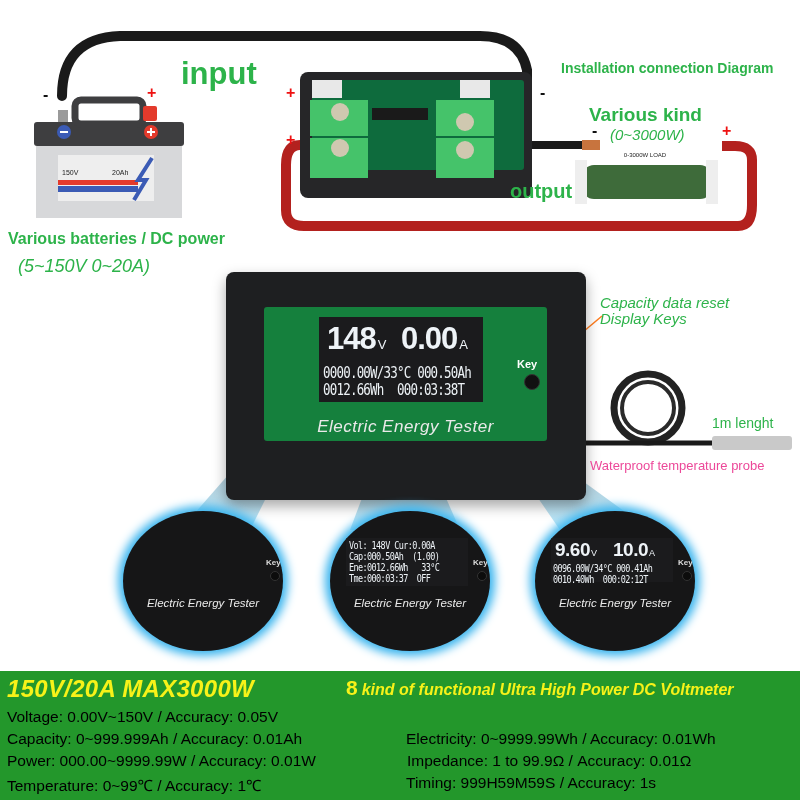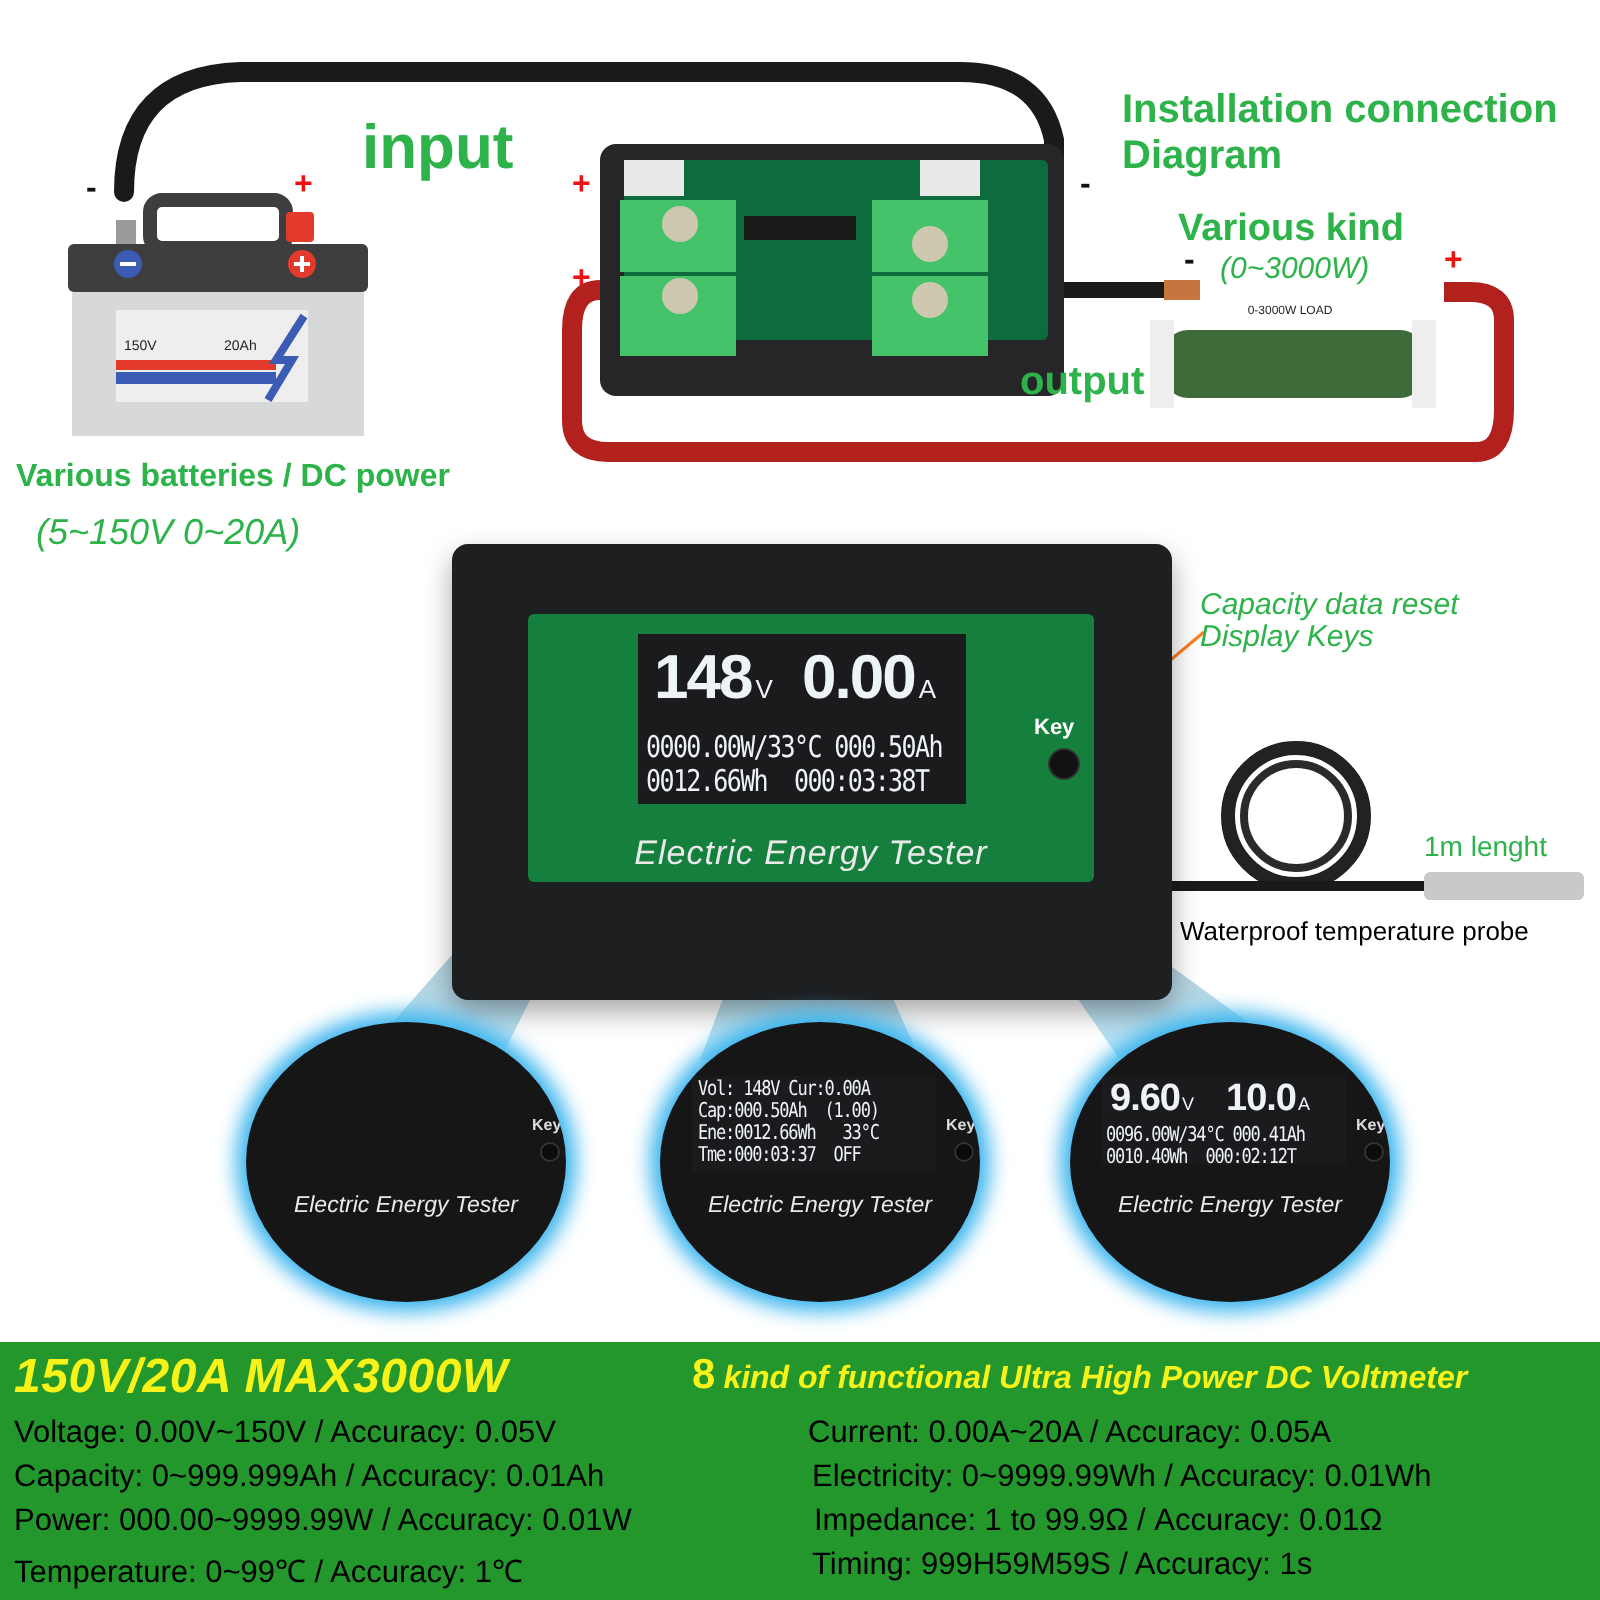--- a/index.html
+++ b/index.html
@@ -104,21 +104,21 @@
   <path d="M582 443 L715 443" stroke="#1a1a1a" stroke-width="5"></path>
   <rect x="712" y="436" width="80" height="14" rx="3" fill="#c9c9c9"></rect>
 
   <line x1="540" y1="368" x2="602" y2="316" stroke="#ff7d1f" stroke-width="1.5"></line>
 
   <polygon points="250,450 290,450 250,530 180,530" fill="url(#lightbeam)" opacity="0.5"></polygon>
   <polygon points="380,450 425,450 460,530 350,530" fill="url(#lightbeam)" opacity="0.5"></polygon>
   <polygon points="505,450 540,450 650,530 560,530" fill="url(#lightbeam)" opacity="0.5"></polygon>
 </svg>
 
-<div class="abs green-label" style="left:546px;top:44px;font-size:20px;padding-left:15px;">Installation connection Diagram</div>
+<div class="abs green-label" style="left:546px;top:60px;font-size:14px;padding-left:15px;">Installation connection Diagram</div>
 <div class="abs green-label" style="left:181px;top:56px;font-size:31px;">input</div>
 <div class="abs green-label" style="left:510px;top:180px;font-size:20px;">output</div>
 <div class="abs minus" style="left:43px;top:86px;">-</div>
 <div class="abs plus" style="left:147px;top:84px;">+</div>
 <div class="abs plus" style="left:286px;top:84px;">+</div>
 <div class="abs plus" style="left:286px;top:131px;">+</div>
 <div class="abs minus" style="left:540px;top:84px;">-</div>
 <div class="abs green-label" style="left:8px;top:230px;font-size:16px;">Various batteries / DC power</div>
 <div class="abs green-label" style="left:18px;top:256px;font-size:18px;font-style:italic;font-weight:normal;">(5~150V 0~20A)</div>
 <div class="abs green-label" style="left:589px;top:104px;font-size:19px;">Various kind</div>
@@ -138,21 +138,21 @@
   </div>
   <div class="key-label">Key</div>
   <div class="key-btn"></div>
 </div>
 
 <div class="abs" style="left:600px;top:295px;color:#2db34a;font-style:italic;font-size:15px;line-height:16px;">
   <div>Capacity data reset</div>
   <div>Display Keys</div>
 </div>
 <div class="abs" style="left:712px;top:415px;color:#2db34a;font-size:14px;">1m lenght</div>
-<div class="abs" style="left:590px;top:458px;color:#000000;font-size:13px;">Waterproof temperature probe</div>
+<div class="abs" style="left:590px;top:458px;color:#ec4899;font-size:13px;">Waterproof temperature probe</div>
 
 <div class="zc" style="left:123px;top:511px;">
   <div class="key-s">Key</div>
   <div class="keyb-s"></div>
   <div class="brand-s">Electric Energy Tester</div>
 </div>
 
 <div class="zc" style="left:330px;top:511px;">
   <div class="scr" style="height:48px;">
     <div class="mono-s" style="left:3px;top:1px;">Vol: 148V Cur:0.00A</div>
@@ -177,17 +177,16 @@
   <div class="brand-s">Electric Energy Tester</div>
 </div>
 
 <div class="abs banner">
   <div class="b-head1">150V/20A MAX3000W</div>
   <div class="b-head2"><span class="n8">8</span><span>kind of functional Ultra High Power DC Voltmeter</span></div>
   <div class="spec" style="left:7px;top:37px;">Voltage: 0.00V~150V / Accuracy: 0.05V</div>
   <div class="spec" style="left:7px;top:59px;">Capacity: 0~999.999Ah / Accuracy: 0.01Ah</div>
   <div class="spec" style="left:7px;top:81px;">Power: 000.00~9999.99W / Accuracy: 0.01W</div>
   <div class="spec" style="left:7px;top:103px;">Temperature: 0~99℃ / Accuracy: 1℃</div>
-  <div class="spec" style="left:404px;top:37px;">Current: 0.00A~20A / Accuracy: 0.05A</div>
   <div class="spec" style="left:406px;top:59px;">Electricity: 0~9999.99Wh / Accuracy: 0.01Wh</div>
   <div class="spec" style="left:407px;top:81px;">Impedance: 1 to 99.9Ω / Accuracy: 0.01Ω</div>
   <div class="spec" style="left:406px;top:103px;">Timing: 999H59M59S / Accuracy: 1s</div>
 </div>
 
 </body></html>

